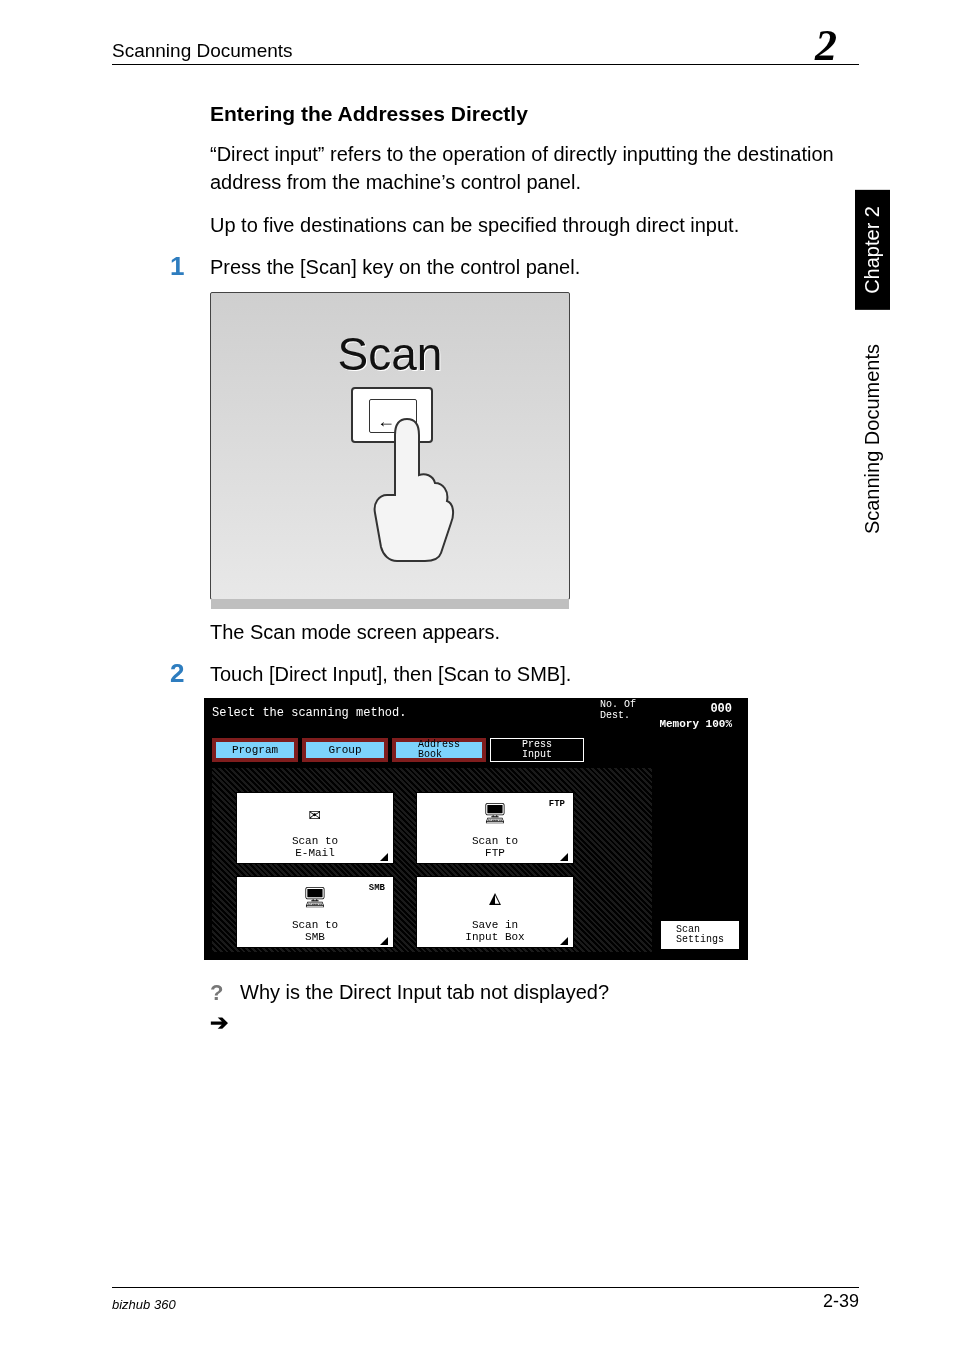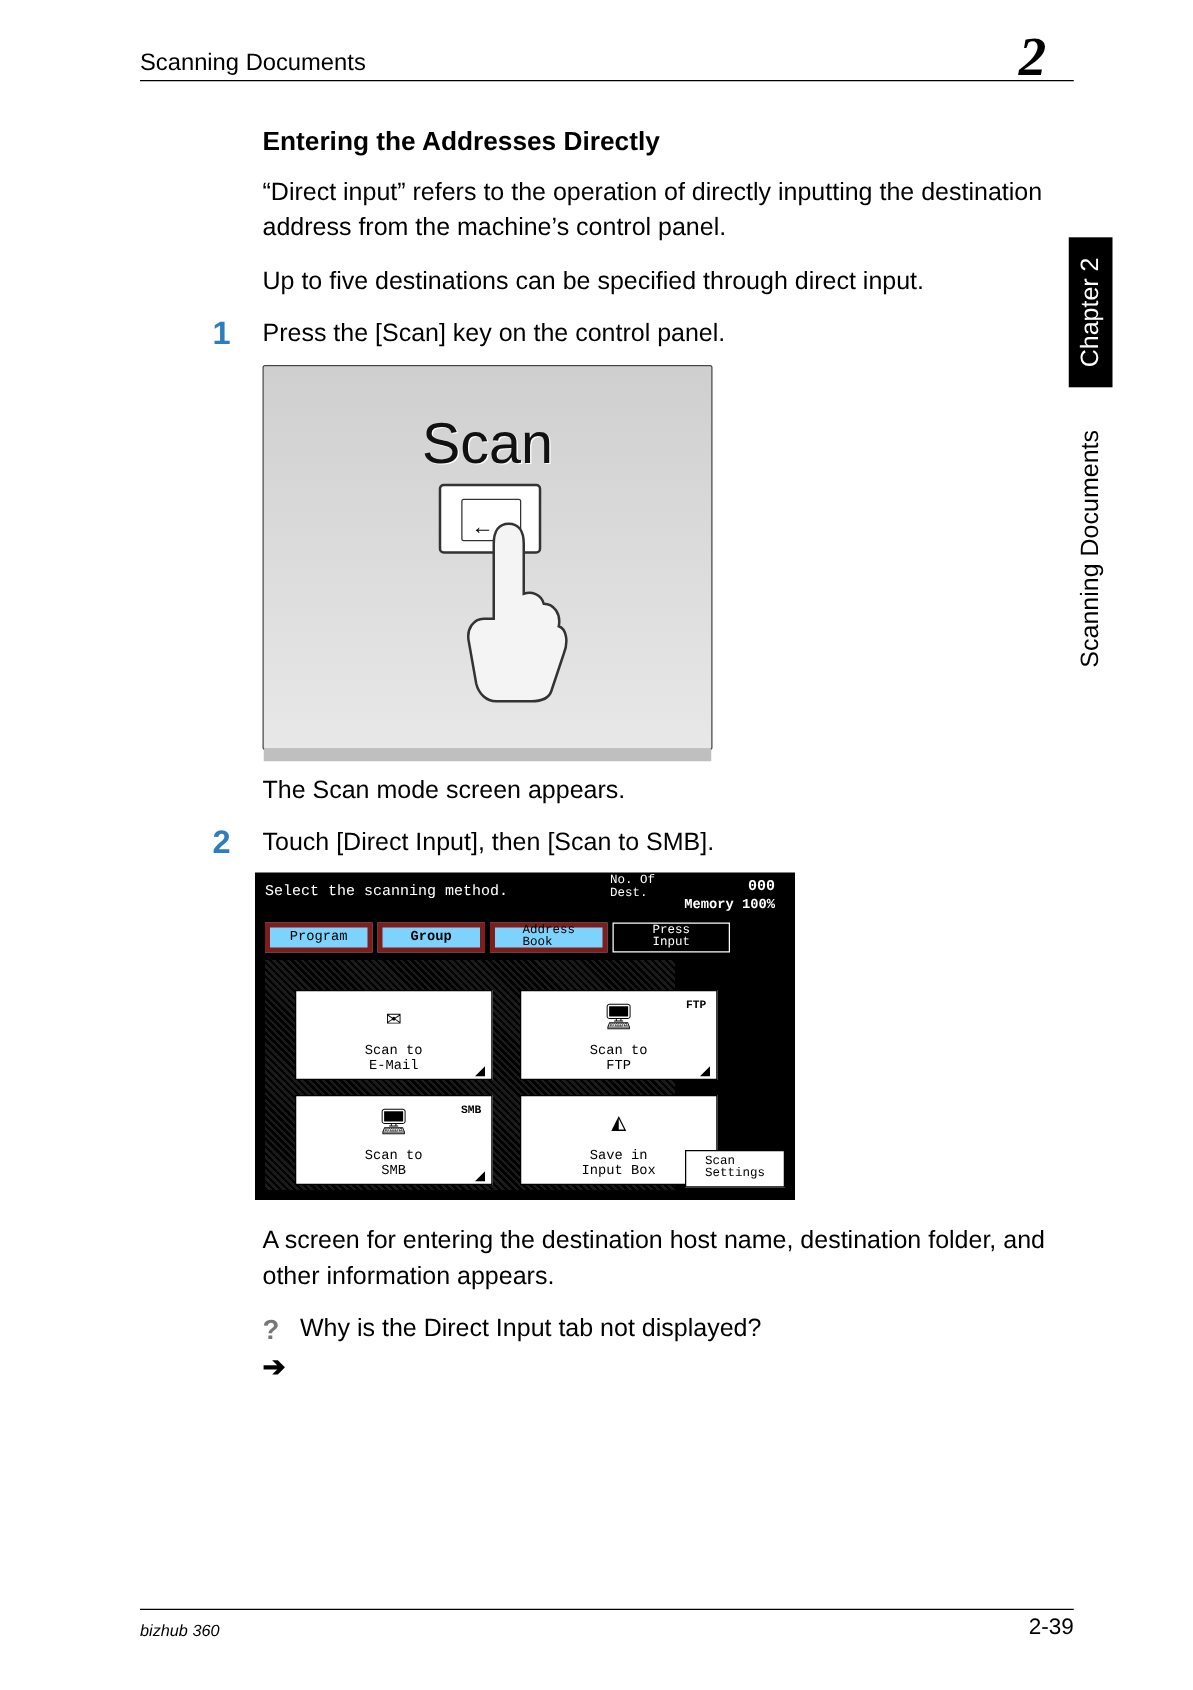--- a/index.html
+++ b/index.html
@@ -31,30 +31,30 @@
   .fig1 .btn { position: absolute; top: 94px; left: 140px; width: 82px; height: 56px; border: 2px solid #333; border-radius: 4px; background: #fff; }
   .fig1 .btn::after { content: ""; position: absolute; top: 10px; left: 16px; width: 46px; height: 32px; border: 1.5px solid #333; border-radius: 2px; }
   .fig1 .arrow { position: absolute; top: 22px; left: 24px; font-size: 18px; }
   .fig1 .finger { position: absolute; top: 120px; left: 156px; width: 90px; height: 150px; }
   .fig1 .finger svg { width: 100%; height: 100%; }
   .fig1 .shadow { position: absolute; bottom: -10px; left: 0; right: 0; height: 10px; background: #bfbfbf; }
 
   .after-scan { font-size: 20px; margin-bottom: 20px; margin-top: 4px; }
 
   
-  .fig2 { width: 432px; height: 262px; background: #000; color: #fff; position: relative; font-family: 'Courier New', monospace; font-size: 11px; margin: 6px 0 18px -6px; }
+  .fig2 { width: 544px; height: 262px; background: #000; color: #fff; position: relative; font-family: 'Courier New', monospace; font-size: 11px; margin: 6px 0 18px -6px; }
   .fig2 .topbar { position: absolute; top: 6px; left: 8px; right: 8px; height: 30px; }
   .fig2 .topbar .sel { position: absolute; left: 0; top: 2px; font-size: 12px; }
   .fig2 .topbar .noof1 { position: absolute; right: 104px; top: -4px; font-size: 10px; line-height: 1.05; text-align: left; }
   .fig2 .topbar .noof2 { position: absolute; right: 8px; top: -2px; font-size: 12px; font-weight: bold; }
   .fig2 .topbar .mem { position: absolute; right: 8px; top: 14px; font-size: 11px; font-weight: bold; }
   .fig2 .tabrow { position: absolute; top: 40px; left: 8px; right: 8px; display: flex; gap: 4px; }
   .fig2 .tab { height: 24px; background: #7dd3fc; color: #000; border: 4px solid #7f1d1d; display: flex; align-items: center; justify-content: center; font-size: 11px; padding: 0 4px; line-height: 1; }
   .fig2 .tab.w1 { width: 86px; }
-  .fig2 .tab.w2 { width: 86px; font-weight: bold; }
+  .fig2 .tab.w2 { width: 86px; }
   .fig2 .tab.w3 { width: 94px; flex-direction: column; font-size: 10px; }
   .fig2 .tab.w4 { width: 94px; flex-direction: column; font-size: 10px; }
   .fig2 .tab.sel { background: #000; color: #fff; border: 1px solid #fff; }
   .fig2 .area { position: absolute; top: 70px; left: 8px; right: 96px; bottom: 8px; background: repeating-linear-gradient(45deg,#000,#000 2px,#1a1a1a 2px,#1a1a1a 4px); }
   .fig2 .bigbtn { position: absolute; width: 158px; height: 72px; background: #fff; color: #000; border: 1px solid #000; }
   .fig2 .bigbtn .cap { position: absolute; left: 0; right: 0; bottom: 4px; text-align: center; font-size: 11px; line-height: 1.05; white-space: pre; }
   .fig2 .bigbtn .ic { position: absolute; top: 8px; left: 0; right: 0; text-align: center; font-size: 20px; }
   .fig2 .bigbtn .tiny { position: absolute; top: 6px; right: 8px; font-size: 9px; font-weight: bold; }
   .fig2 .corner { position: absolute; right: 5px; bottom: 2px; width: 0; height: 0; border-left: 8px solid transparent; border-bottom: 8px solid #000; }
   .fig2 .ssbtn { position: absolute; right: 8px; bottom: 10px; width: 80px; height: 30px; background: #fff; color: #000; border: 1px solid #000; font-size: 10px; display: flex; flex-direction: column; align-items: center; justify-content: center; line-height: 1; }
@@ -156,21 +156,20 @@
         <div class="ic">◭</div>
         <div class="cap">Save in
 Input Box</div>
         <div class="corner"></div>
       </div>
 
       <div class="ssbtn" style="white-space:pre;">Scan
 Settings</div>
     </div>
 
-    <p>A screen for entering the destination host name, destination folder, and other information appears.</p>
 
     <div class="qa">
       <div class="item">
         <span class="mark q">?</span>
         <span>Why is the Direct Input tab not displayed?</span>
       </div>
       <div class="item">
         <span class="mark a">➔</span>
       </div>
     </div>

